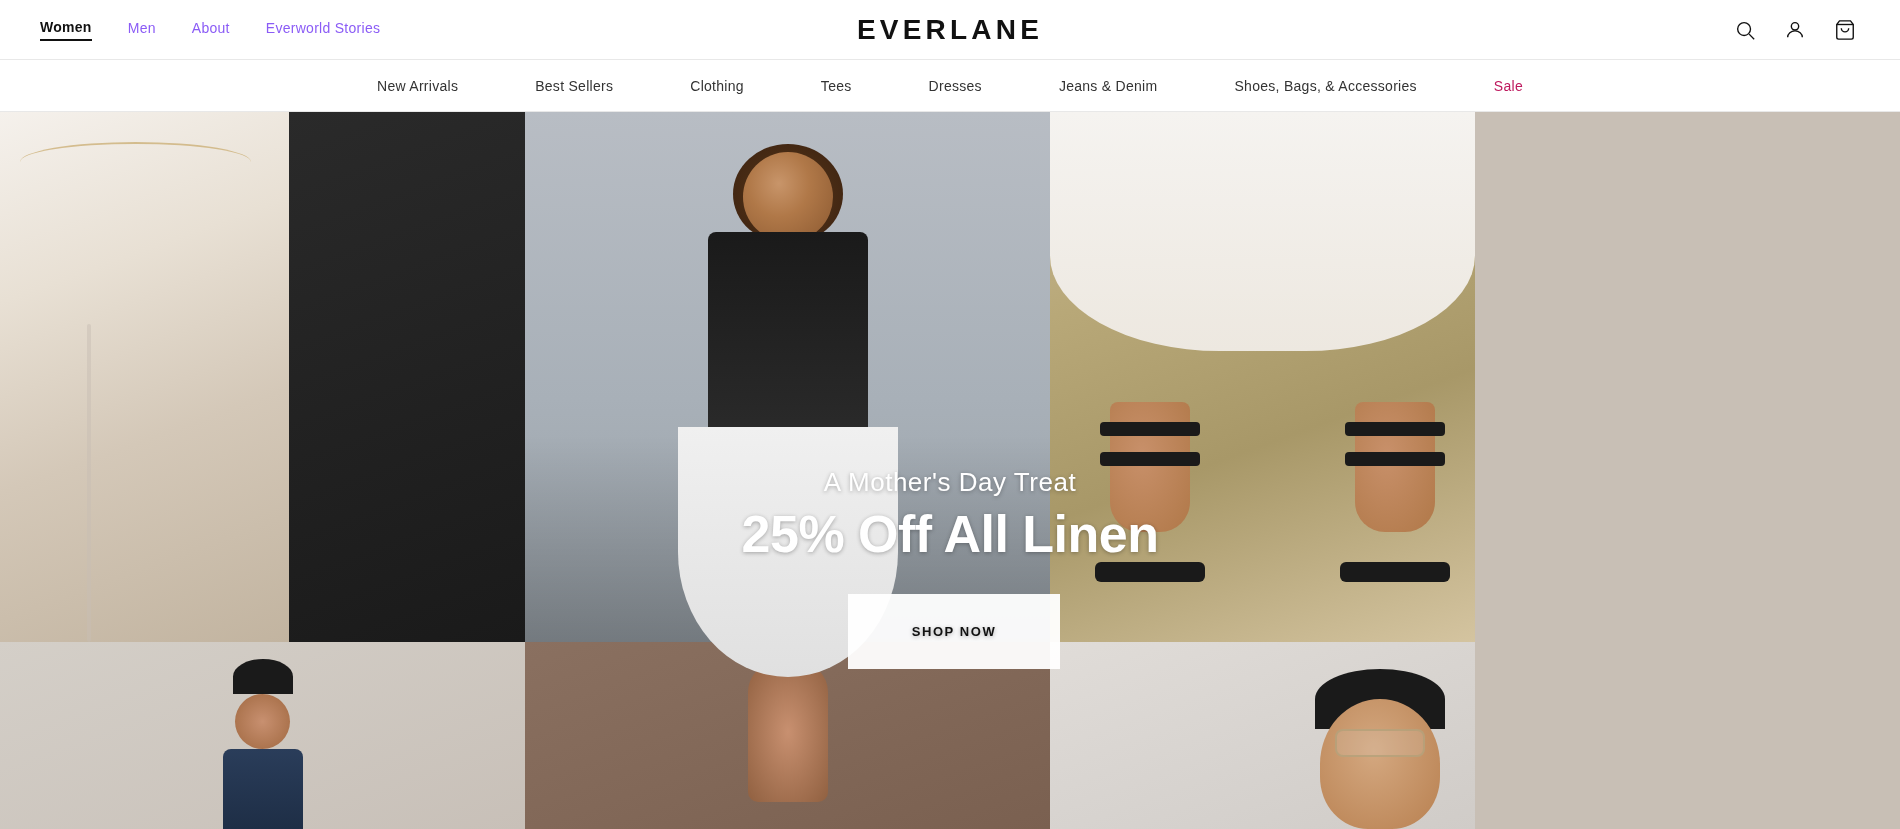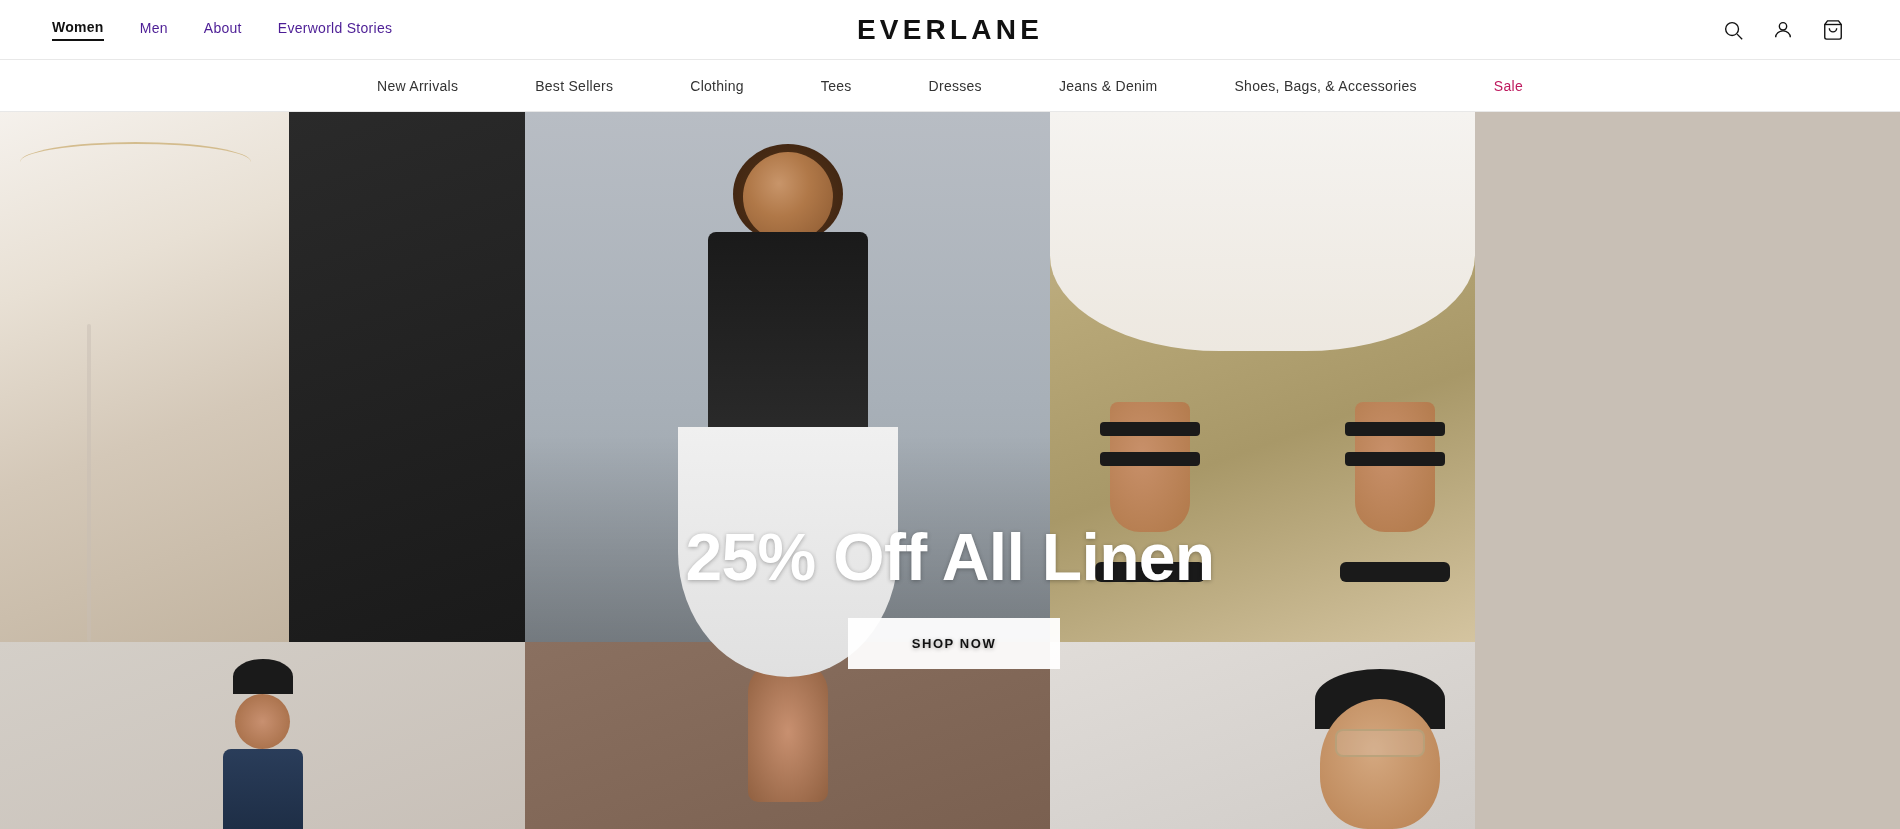--- a/index.html
+++ b/index.html
@@ -3,34 +3,34 @@
   <meta charset="utf-8">
   <style>
     * { margin: 0; padding: 0; box-sizing: border-box; }
     body { font-family: 'Helvetica Neue', Helvetica, Arial, sans-serif; background: #fff; width: 1900px; overflow-x: hidden; }
 
     
     .top-nav {
       display: flex;
       align-items: center;
       justify-content: space-between;
-      padding: 0 52px;
+      padding: 0 40px;
       height: 60px;
       border-bottom: 1px solid #e8e8e8;
       background: #fff;
       position: relative;
     }
     .top-nav-left {
       display: flex;
       gap: 36px;
       align-items: center;
     }
     .top-nav-left a {
       text-decoration: none;
-      color: #4c1d95;
+      color: #8b5cf6;
       font-size: 14px;
       letter-spacing: 0.02em;
       padding-bottom: 4px;
     }
     .top-nav-left a.active {
       font-weight: 700;
       border-bottom: 2px solid #111;
       color: #111;
     }
     .logo {
@@ -397,41 +397,41 @@
       width: 700px;
       z-index: 10;
     }
     .hero-subtitle {
       font-size: 26px;
       font-weight: 400;
       letter-spacing: 0.02em;
       margin-bottom: 8px;
     }
     .hero-title {
-      font-size: 66px;
+      font-size: 52px;
       font-weight: 700;
       letter-spacing: -0.01em;
       line-height: 1.1;
-      margin-bottom: 24px;
+      margin-bottom: 31px;
     }
     .hero-description {
       font-size: 16px;
       font-weight: 400;
       letter-spacing: 0.02em;
       margin-bottom: 32px;
     }
     .hero-cta {
       display: inline-block;
       background: rgba(255,255,255,0.95);
       color: #111;
       text-decoration: none;
       font-size: 13px;
       font-weight: 700;
       letter-spacing: 0.12em;
-      padding: 18px 64px;
+      padding: 30px 64px;
       border: none;
       cursor: pointer;
       margin-left: 8px;
     }
 
     
     .panel-2::after {
       content: '';
       position: absolute;
       bottom: 0;
@@ -579,17 +579,18 @@
         </div>
       </div>
     </div>
   </div>
 
   <div class="bottom-strip">
     <div class="hand-dark"></div>
   </div>
 
   <div class="hero-text-overlay">
+    <p class="hero-subtitle">A Mother's Day Treat</p>
     <h1 class="hero-title">25% Off All Linen</h1>
     <a href="#" class="hero-cta">SHOP NOW</a>
   </div>
 
 </section>
 
 </body></html>

